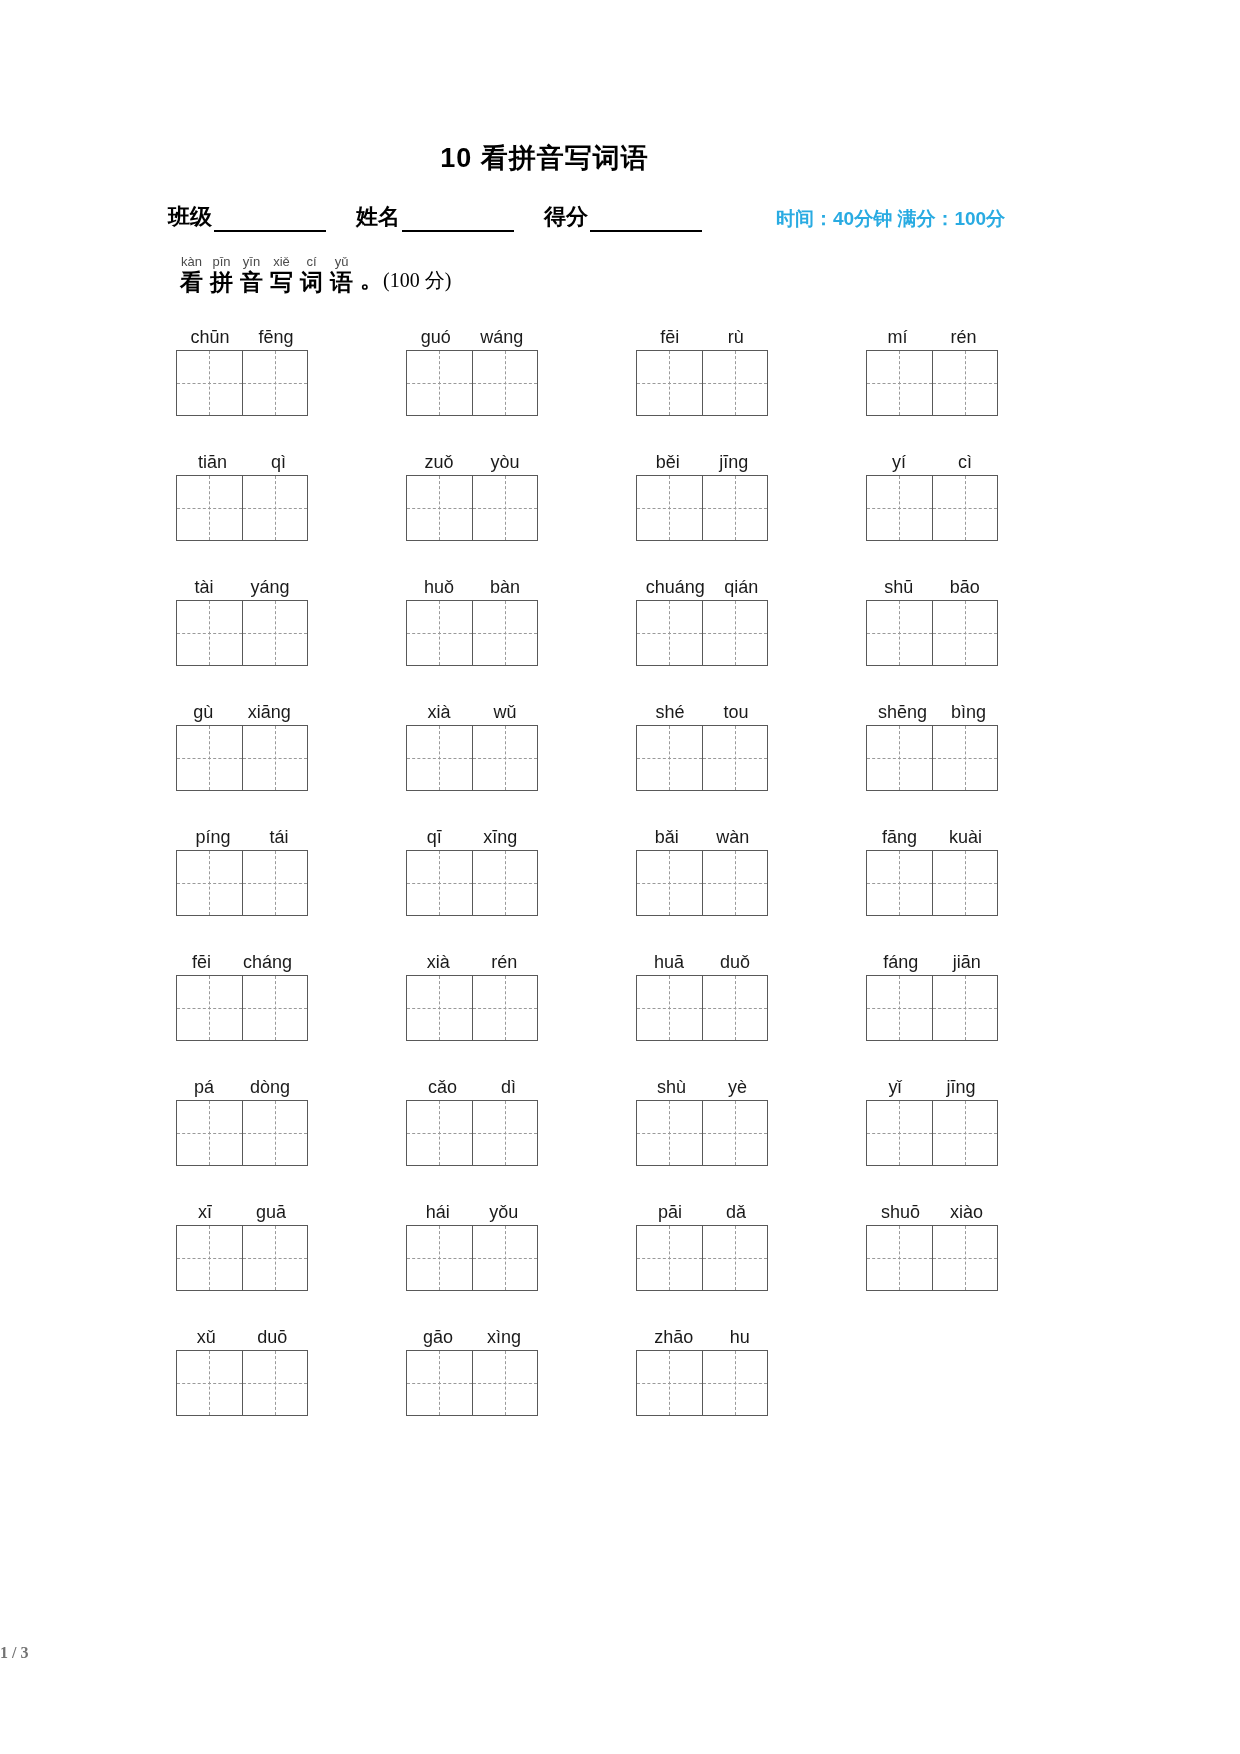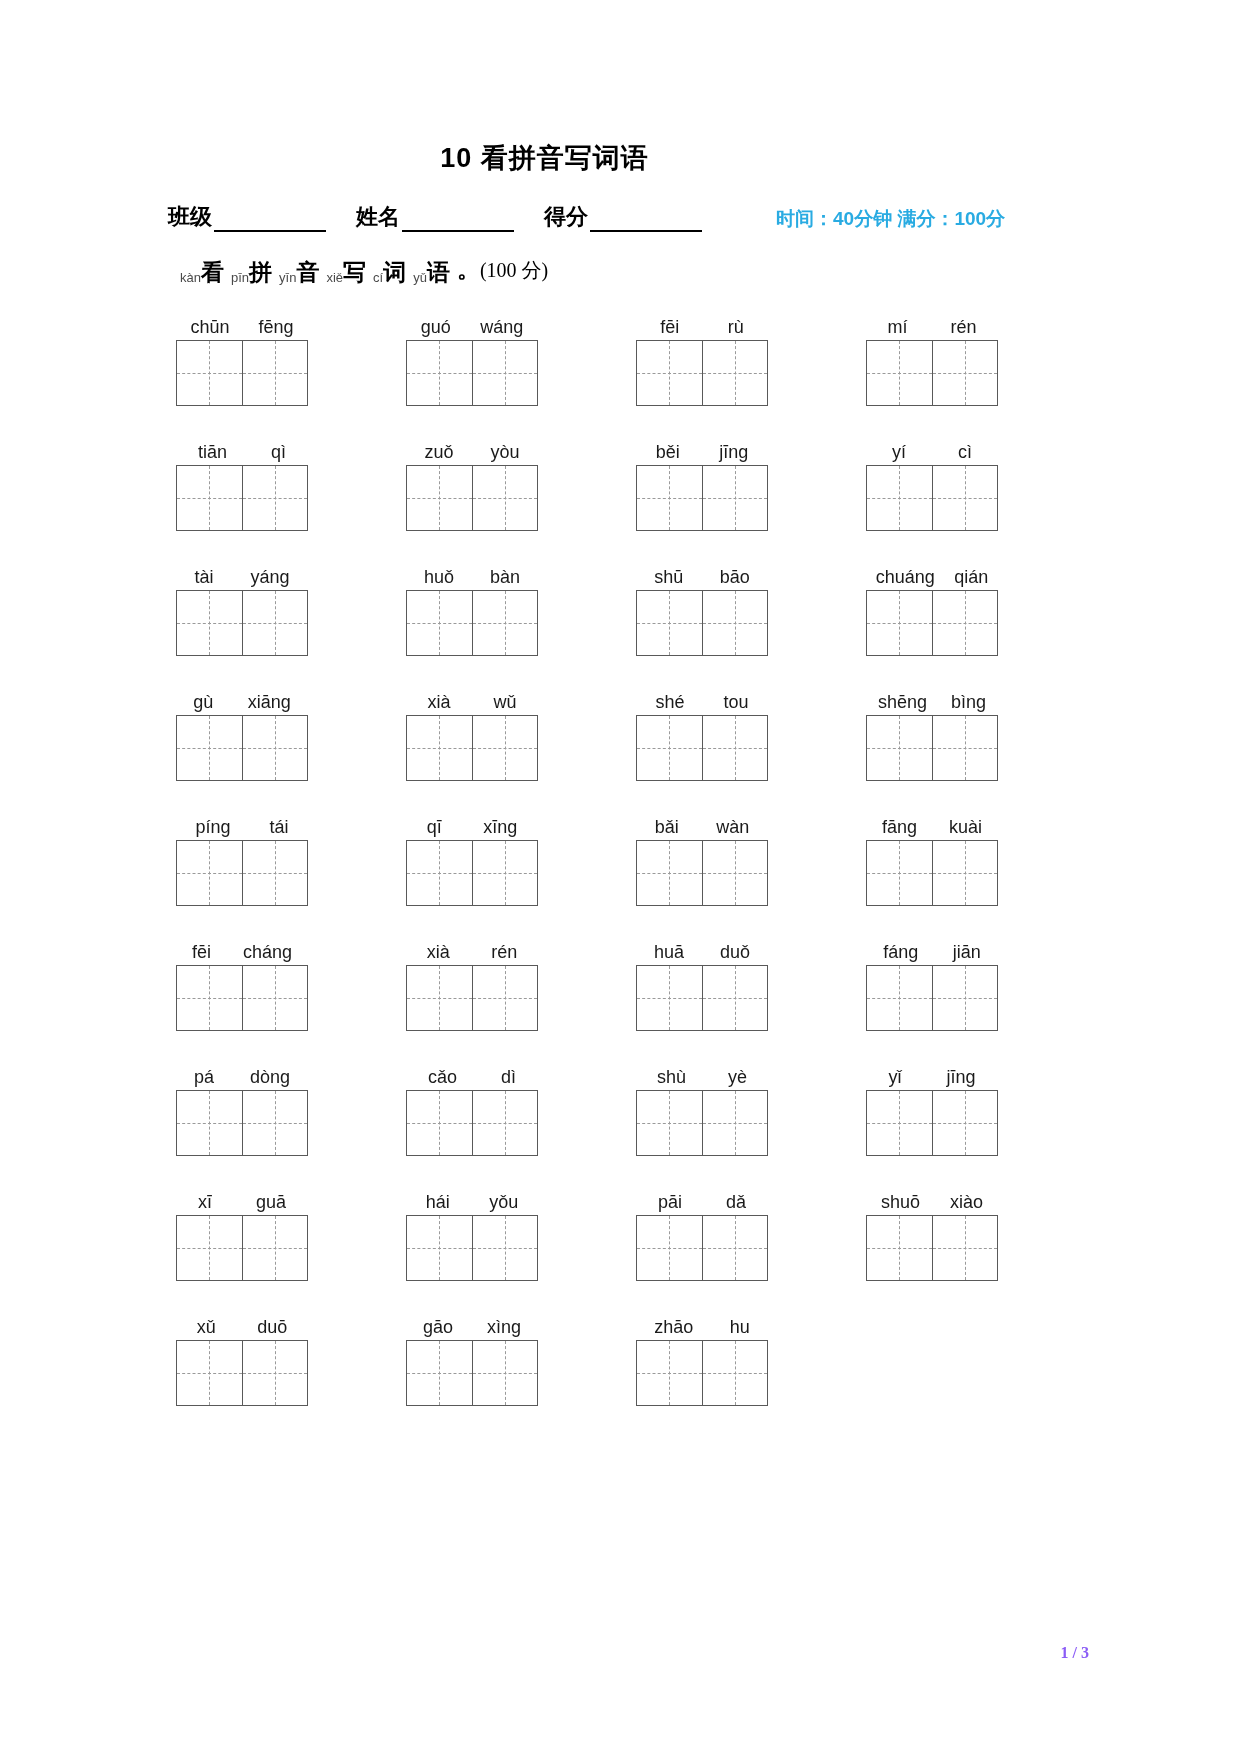--- a/index.html
+++ b/index.html
@@ -70,22 +70,22 @@
   
   .instruction {
     margin-top: 22px;
     padding-left: 180px;
     display: flex;
     align-items: flex-end;
   }
   .ruby-group { display: flex; align-items: flex-end; }
   .ruby-unit {
     display: flex;
-    flex-direction: row;
-    align-items: flex-end;
+    flex-direction: column;
+    align-items: center;
     margin-right: 7px;
   }
   .ruby-top {
     font-family: "Liberation Sans", sans-serif;
     font-size: 13px;
     color: #4a4a4a;
     line-height: 15px;
     white-space: nowrap;
   }
   .ruby-base {
@@ -169,25 +169,25 @@
     right: 0;
     border-top: 1.4px dashed #9a9a9a;
   }
 
   
   .footer {
     position: absolute;
     left: 0;
     right: 0;
     bottom: 92px;
-    text-align: right;
+    text-align: left;
     font-family: "Liberation Serif", serif;
     font-weight: bold;
     font-size: 16px;
-    color: #8b5cf6;
+    color: #737373;
   }
 </style>
 </head>
 <body>
 
 <div class="page">
 
   <div class="title">10 看拼音写词语</div>
 
   <div class="info-line">
@@ -333,40 +333,40 @@
           <span class="pinyin-syl">huǒ</span>
           <span class="pinyin-syl">bàn</span>
         </div>
         <div class="tianzi">
           <div class="tianzi-cell"></div>
           <div class="tianzi-cell"></div>
         </div>
       </div>
       <div class="item">
         <div class="pinyin-row">
+          <span class="pinyin-syl">chuáng</span>
+          <span class="pinyin-syl">qián</span>
+        </div>
+        <div class="tianzi">
+          <div class="tianzi-cell"></div>
+          <div class="tianzi-cell"></div>
+        </div>
+      </div>
+      <div class="item">
+        <div class="pinyin-row">
           <span class="pinyin-syl">shū</span>
           <span class="pinyin-syl">bāo</span>
         </div>
         <div class="tianzi">
           <div class="tianzi-cell"></div>
           <div class="tianzi-cell"></div>
         </div>
       </div>
       <div class="item">
         <div class="pinyin-row">
-          <span class="pinyin-syl">chuáng</span>
-          <span class="pinyin-syl">qián</span>
-        </div>
-        <div class="tianzi">
-          <div class="tianzi-cell"></div>
-          <div class="tianzi-cell"></div>
-        </div>
-      </div>
-      <div class="item">
-        <div class="pinyin-row">
           <span class="pinyin-syl">gù</span>
           <span class="pinyin-syl">xiāng</span>
         </div>
         <div class="tianzi">
           <div class="tianzi-cell"></div>
           <div class="tianzi-cell"></div>
         </div>
       </div>
       <div class="item">
         <div class="pinyin-row">

